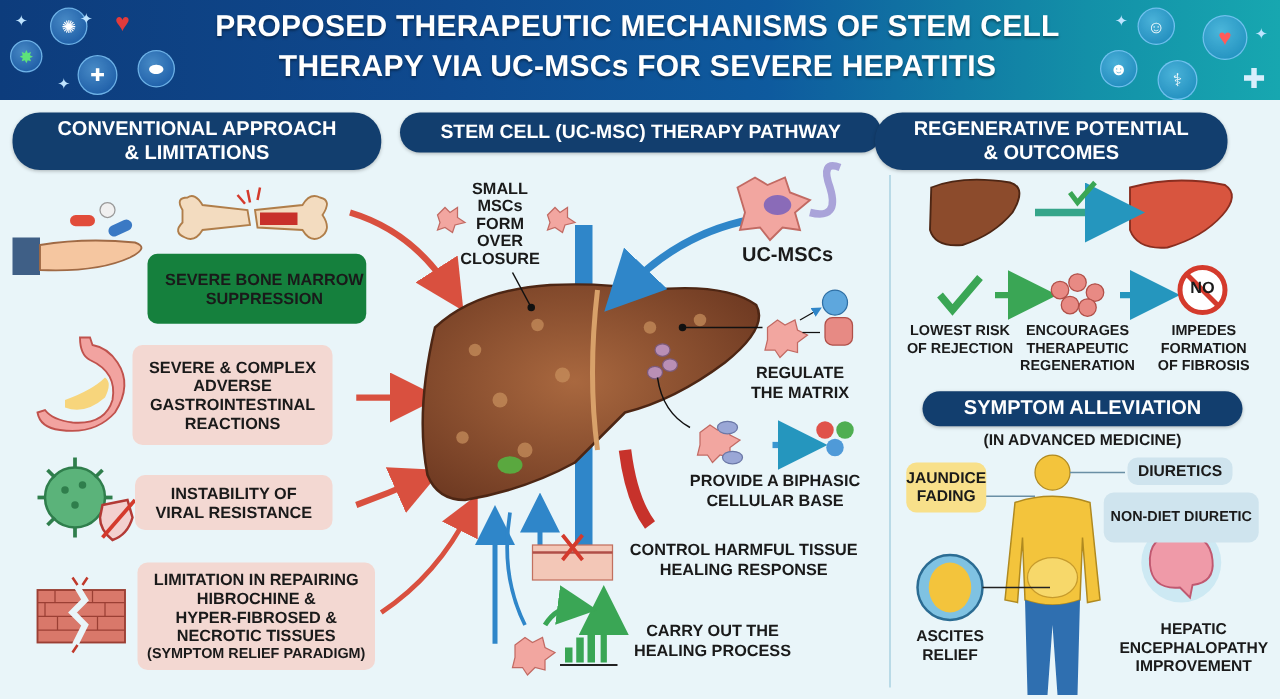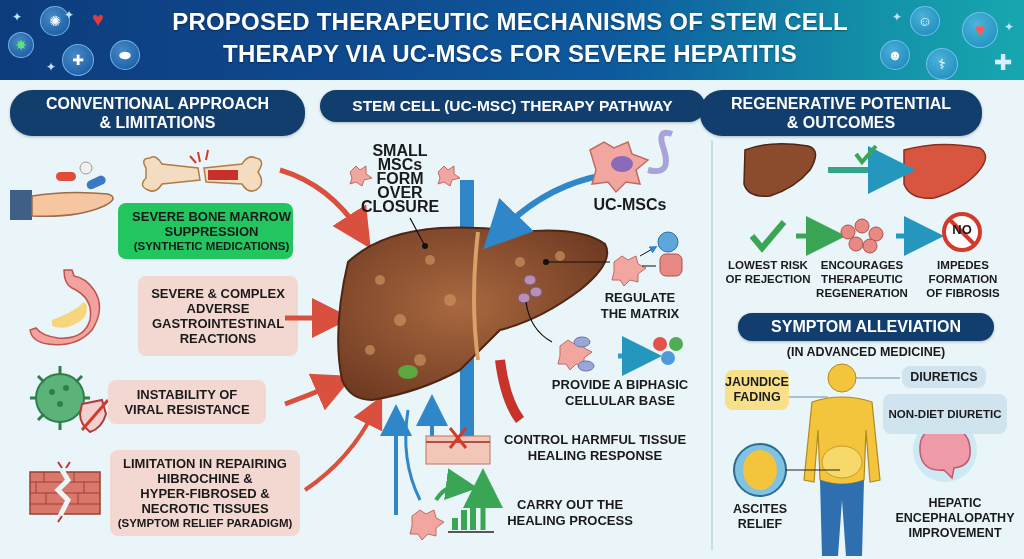--- a/index.html
+++ b/index.html
@@ -29,21 +29,21 @@
     background: #123e6e; color: #fff; font-weight: 700; border-radius: 22px;
     text-align: center; display: flex; align-items: center; justify-content: center;
     box-shadow: 0 1px 3px rgba(0,0,0,0.25);
   }
   .box {
     border-radius: 8px; text-align: center; font-weight: 700;
     display: flex; flex-direction: column; align-items: center; justify-content: center;
     font-size: 13px; line-height: 15px; color: #1a1a1a;
   }
   .box .sub { font-size: 11.5px; font-weight: 700; }
-  .tan { background: #22c55e; padding-left: 12px; }
+  .tan { background: #15803d; padding-left: 12px; }
   .pink { background: #f3d8d2; }
   .label { font-weight: 700; text-align: center; color: #1a1a1a; }
   svg { overflow: visible; }
 </style>
 </head>
 <body>
 
 <div class="abs header">
   <div class="abs bubble" style="left:40px;top:6px;width:30px;height:30px;">✺</div>
   <div class="abs" style="left:92px;top:8px;width:22px;height:26px;font-size:20px;color:#e23b3b;">♥</div>
@@ -83,28 +83,27 @@
 
 <svg class="abs" style="left:138px;top:150px;" width="130" height="50">
   <path d="M8 18 Q2 8 12 8 Q18 4 24 14 L60 18 L62 30 L24 34 Q18 44 10 40 Q0 36 8 28 Z" fill="#f3dcc0" stroke="#b07e4a" stroke-width="1.5"></path>
   <path d="M66 18 L104 14 Q110 4 118 8 Q128 10 120 22 Q128 34 118 40 Q110 44 104 34 L68 32 Z" fill="#f3dcc0" stroke="#b07e4a" stroke-width="1.5"></path>
   <rect x="70" y="20" width="30" height="10" fill="#c8302a"></rect>
   <path d="M60 2 L62 12 M70 0 L68 10 M52 6 L58 13" stroke="#d43a2c" stroke-width="2"></path>
 </svg>
 <div class="abs box tan" style="left:118px;top:203px;width:175px;height:56px;">
   <span>SEVERE BONE MARROW</span>
   <span>SUPPRESSION</span>
-  <span class="sub">(SYNTHETIC MEDICATIONS)</span>
 </div>
 
 <svg class="abs" style="left:28px;top:268px;" width="80" height="80">
   <path d="M36 2 Q36 16 44 20 Q66 30 62 52 Q56 72 30 70 Q14 68 8 60 L2 62 Q4 74 20 76 Q48 80 64 62 Q78 40 66 22 Q58 10 46 8 L44 2 Z" fill="#f2a3a0" stroke="#c0524d" stroke-width="1.5"></path>
   <path d="M24 58 Q40 64 56 50 Q62 38 56 34 Q46 44 24 52 Z" fill="#f7d57c"></path>
 </svg>
-<div class="abs box pink" style="left:138px;top:276px;width:160px;height:80px;">
+<div class="abs box pink" style="left:106px;top:276px;width:160px;height:80px;">
   <span>SEVERE &amp; COMPLEX</span>
   <span>ADVERSE</span>
   <span>GASTROINTESTINAL</span>
   <span>REACTIONS</span>
 </div>
 
 <svg class="abs" style="left:28px;top:364px;" width="84" height="70">
   <circle cx="32" cy="34" r="24" fill="#5bb37a" stroke="#2f7e4c" stroke-width="2"></circle>
   <g stroke="#2f7e4c" stroke-width="3">
     <line x1="32" y1="2" x2="32" y2="10"></line>
@@ -270,21 +269,21 @@
   <ellipse cx="842" cy="462" rx="20" ry="16" fill="#f7d86a" stroke="#c79b2c"></ellipse>
   <line x1="788" y1="397" x2="828" y2="397" stroke="#6a8fa5" stroke-width="1.2"></line>
   <line x1="856" y1="378" x2="900" y2="378" stroke="#6a8fa5" stroke-width="1.2"></line>
   <circle cx="760" cy="470" r="26" fill="#7fc2e2" stroke="#2b6c93" stroke-width="2"></circle>
   <ellipse cx="760" cy="470" rx="17" ry="20" fill="#f3c43c"></ellipse>
   <line x1="786" y1="470" x2="840" y2="470" stroke="#222" stroke-width="1.2"></line>
   <circle cx="945" cy="450" r="32" fill="#cde9f3"></circle>
   <path d="M920 452 Q918 428 942 428 Q968 426 970 448 Q972 466 954 468 L952 478 L944 470 Q922 472 920 452 Z" fill="#ef9aa8" stroke="#c05870" stroke-width="1.5"></path>
 </svg>
 
-<div class="abs label" style="left:360px;top:144px;width:80px;font-size:16px;line-height:14px;">
+<div class="abs label" style="left:360px;top:144px;width:80px;font-size:13px;line-height:14px;">
   <div>SMALL MSCs</div>
   <div>FORM</div>
   <div>OVER</div>
   <div>CLOSURE</div>
 </div>
 <div class="abs label" style="left:585px;top:196px;width:90px;font-size:16px;">UC-MSCs</div>
 <div class="abs label" style="left:590px;top:290px;width:100px;font-size:13px;line-height:16px;">
   <div>REGULATE</div>
   <div>THE MATRIX</div>
 </div>

